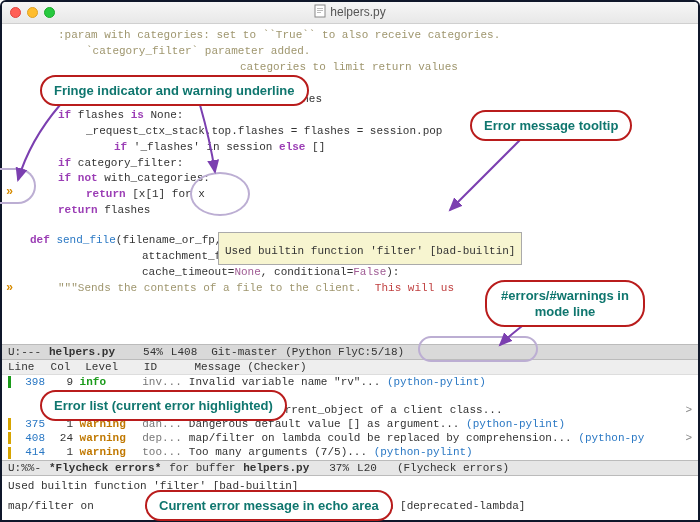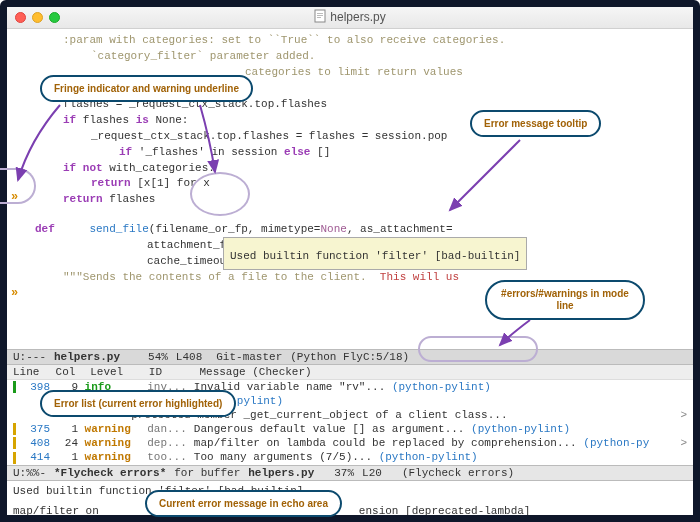--- a/index.html
+++ b/index.html
@@ -8,21 +8,21 @@
     font-size: 11px;
     background: #fff;
     width: 700px;
     height: 522px;
     overflow: hidden;
     position: relative;
   }
   .window {
     width: 700px;
     height: 522px;
-    border: 7px solid #0f172a;
+    border: 2px solid #0f172a;
     border-radius: 6px 6px 0 0;
     background: #fff;
     position: relative;
     overflow: hidden;
   }
   .titlebar {
     height: 22px;
     background: linear-gradient(#f6f6f6, #e8e8e8);
     border-bottom: 1px solid #d0d0d0;
     display: flex;
@@ -54,21 +54,21 @@
     position: absolute; left: 0; top: 0; bottom: 0; width: 24px;
   }
   .fringe-mark {
     position: absolute; left: 4px; color: #d68b00; font-weight: bold;
     font-size: 12px;
   }
   .kw { color: #9b3db5; font-weight: bold; }
   .cm { color: #9f966e; }
   .none { color: #a05c94; }
   .ret { color: #9b3db5; font-weight: bold; }
-  .fn { color: #2a78c4; margin-left: 28px; }
+  .fn { color: #2a78c4; }
   .warn-ul { border-bottom: 2px wavy #d68b00; }
   .cursor { background: #000; color: #fff; }
   .tooltip {
     position: absolute;
     left: 216px; top: 208px;
     background: #f7f5d0;
     border: 1px solid #aaa;
     padding: 4px 6px;
     font-size: 11px;
     color: #333;
@@ -119,26 +119,26 @@
     padding: 2px 6px;
     font-size: 11px;
     color: #333;
     line-height: 1.5;
     background: #fff;
   }
   
   .callout {
     position: absolute;
     background: #fff;
-    border: 2px solid #0c4a6e;
+    border: 2px solid #b91c1c;
     border-radius: 20px;
     padding: 6px 12px;
     font-family: -apple-system, Helvetica, sans-serif;
-    font-size: 10px;
-    color: #a16207;
+    font-size: 13px;
+    color: #0f766e;
     font-weight: 600;
     z-index: 20;
     white-space: nowrap;
   }
   .arrow {
     position: absolute;
     z-index: 19;
     pointer-events: none;
   }
   .fringe-circle {
@@ -179,20 +179,21 @@
       <span class="fringe-mark" style="top:256px; color:#d68b00">»</span>
     </div>
     <div style="padding-left:28px"><span class="cm">:param with categories: set to ``True`` to also receive categories.</span></div>
     <div style="padding-left:56px"><span class="cm">`category_filter` parameter added.</span></div>
     <div style="padding-left:210px"><span class="cm">categories to limit return values</span></div>
     <div style="padding-left:28px"><span class="cm">"""</span></div>
     <div style="padding-left:28px"><span>flashes = _request_ctx_stack.top.flashes</span></div>
     <div style="padding-left:28px"><span class="kw">if</span><span> flashes </span><span class="kw">is</span><span> None:</span></div>
     <div style="padding-left:56px"><span>_request_ctx_stack.top.flashes = flashes = session.pop</span></div>
     <div style="padding-left:84px"><span class="kw">if</span><span> '_flashes' in session </span><span class="kw">else</span><span> []</span></div>
+    <div style="padding-left:28px"><span class="kw">if</span><span> category_filter:</span></div>
     <div style="padding-left:28px"><span class="kw">if</span><span class="kw"> not</span><span> with_categories:</span></div>
     <div style="padding-left:56px"><span class="ret">return</span><span> [x[1] for x</span></div>
     <div style="padding-left:28px"><span class="ret">return</span><span> flashes</span></div>
     <div style="height:14px"></div>
     <div><span class="kw">def</span><span class="fn"> send_file</span><span>(filename_or_fp, mimetype=</span><span class="none">None</span><span>, as_attachment=</span></div>
     <div style="padding-left:112px"><span>attachment_filename=</span><span class="none">None</span><span>, add_etags=</span><span class="none">True</span><span>,</span></div>
     <div style="padding-left:112px"><span>cache_timeout=</span><span class="none">None</span><span>, conditional=</span><span class="none">False</span><span>):</span></div>
     <div style="padding-left:28px"><span class="cm">"""Sends the contents of a file to the client.</span>&nbsp;&nbsp;<span class="red-text">This will us</span></div>
 
     <div class="tooltip">

